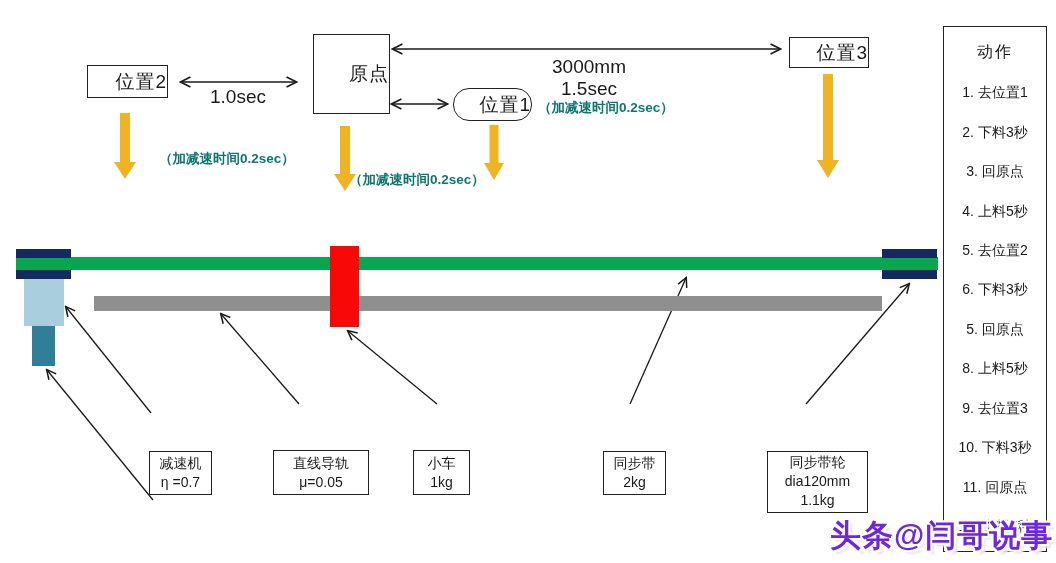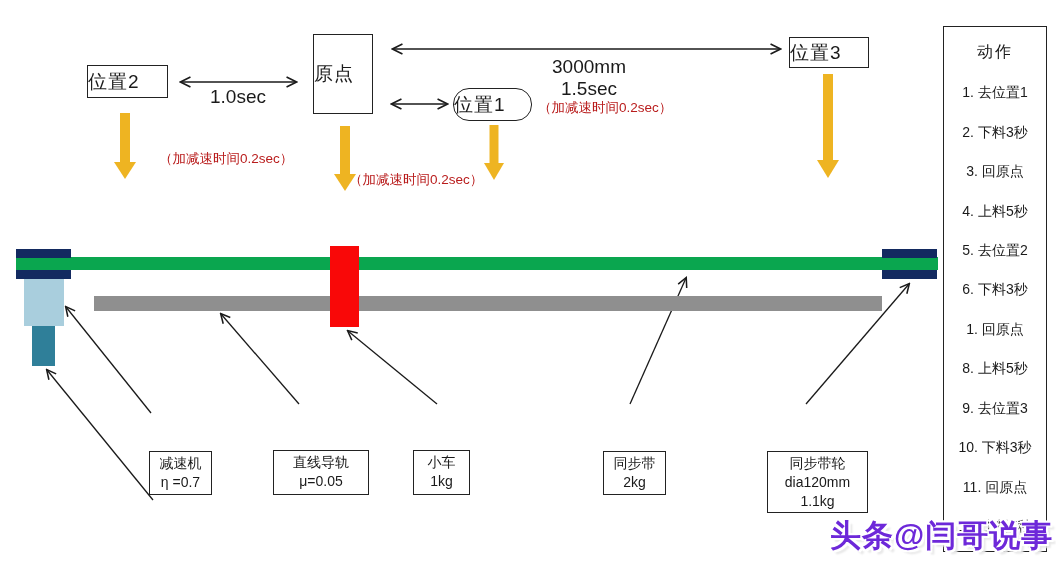--- a/index.html
+++ b/index.html
@@ -2,30 +2,30 @@
 <html><head>
 <meta charset="utf-8">
 <style>
   html,body{margin:0;padding:0;background:#fff;}
   .screen{
     position:relative;width:1056px;height:563px;background:#ffffff;overflow:hidden;
     font-family:"Liberation Sans","DejaVu Sans",sans-serif;color:#1a1a1a;
   }
   .box{
     position:absolute;border:1.5px solid #222;background:#fff;
-    display:flex;align-items:center;justify-content:flex-start;text-align:center;
+    display:flex;align-items:center;justify-content:flex-end;text-align:center;
     box-sizing:border-box;
   }
   .pos-box{font-size:19px;letter-spacing:1px;}
   .comp-box{flex-direction:column;font-size:14px;line-height:1.35;padding:2px 4px;margin-top:46px;}
   .dim-label{
     position:absolute;text-align:center;font-size:19px;line-height:22px;white-space:nowrap;
   }
   .accel-note{
-    position:absolute;font-size:13.5px;white-space:nowrap;color:#b91c1c;
+    position:absolute;font-size:13.5px;white-space:nowrap;color:#0f766e;font-weight:bold;
   }
   .bar{position:absolute;}
   svg.overlay{position:absolute;left:0;top:0;pointer-events:none;}
   .panel{
     position:absolute;left:943px;top:26px;width:104px;height:526px;
     border:1.5px solid #222;box-sizing:border-box;background:#fff;
     display:flex;flex-direction:column;justify-content:space-around;align-items:center;
     padding:4px 0;
   }
   .panel-title{font-size:16px;letter-spacing:2px;}
@@ -39,21 +39,21 @@
 </style>
 </head>
 <body>
 
 <div class="screen">
 
   <div class="box pos-box" style="left:87px;top:65px;width:81px;height:33px;">
     <span>位置2</span>
   </div>
 
-  <div class="box pos-box" style="left:313px;top:34px;width:60px;height:80px;">
+  <div class="box pos-box" style="left:313px;top:34px;width:77px;height:80px;">
     <span>原点</span>
   </div>
 
   <div class="box pos-box" style="left:453px;top:88px;width:79px;height:33px;border-radius:16px;">
     <span>位置1</span>
   </div>
 
   <div class="box pos-box" style="left:789px;top:37px;width:80px;height:31px;">
     <span>位置3</span>
   </div>
@@ -150,21 +150,21 @@
   </svg>
 
   <div class="panel">
     <div class="panel-title">动作</div>
     <div class="panel-item">1. 去位置1</div>
     <div class="panel-item">2. 下料3秒</div>
     <div class="panel-item">3. 回原点</div>
     <div class="panel-item">4. 上料5秒</div>
     <div class="panel-item">5. 去位置2</div>
     <div class="panel-item">6. 下料3秒</div>
-    <div class="panel-item">1. 回原点</div>
+    <div class="panel-item">5. 回原点</div>
     <div class="panel-item">8. 上料5秒</div>
     <div class="panel-item">9. 去位置3</div>
     <div class="panel-item">10. 下料3秒</div>
     <div class="panel-item">11. 回原点</div>
     <div class="panel-item">12. 上料5秒</div>
   </div>
 
   <div class="watermark">头条@闫哥说事</div>
 
 </div>

